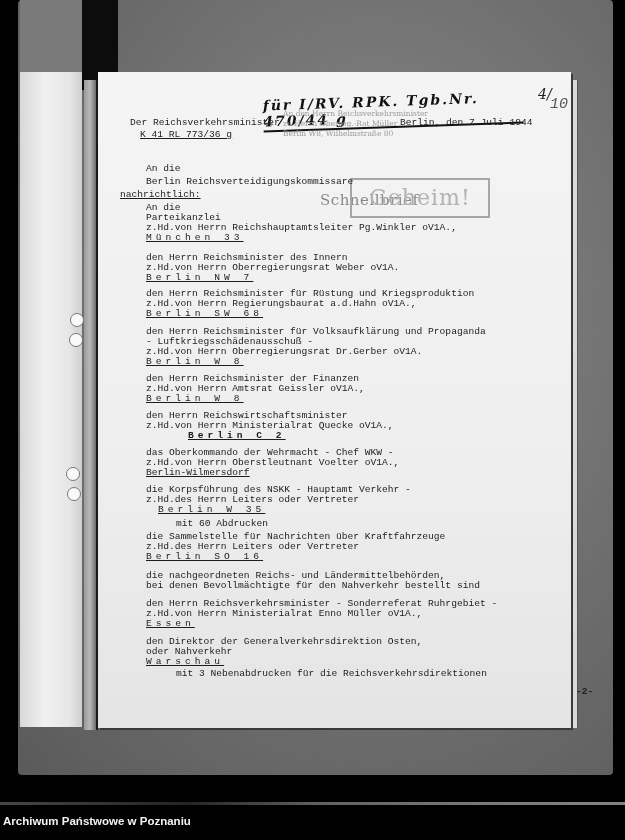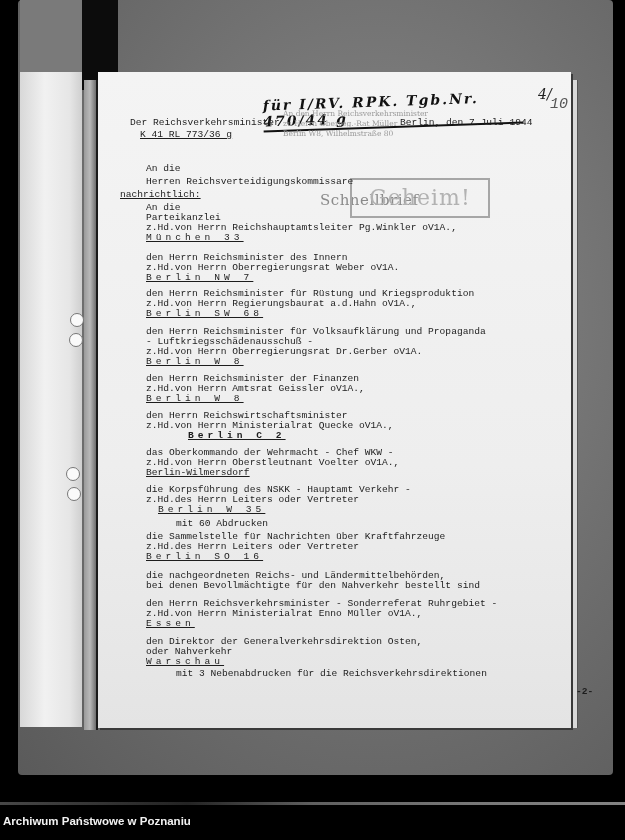--- a/index.html
+++ b/index.html
@@ -118,21 +118,21 @@
 <span>Berlin W8, Wilhelmstraße 80</span></div>
 
   <div class="t" style="left:32px;top:45px">Der Reichsverkehrsminister</div>
   <div class="t u" style="left:42px;top:57px">K 41 RL 773/36 g</div>
   <div class="t" style="left:302px;top:45px">Berlin, den 7.Juli 1944</div>
 
   <div class="schnell">Schnellbrief</div>
   <div class="geheim">Geheim!</div>
 
   <div class="t" style="left:48px;top:91px">An die</div>
-  <div class="t" style="left:48px;top:104px">Herren Reichsverteidigungskommissare</div>
+  <div class="t" style="left:48px;top:104px">Berlin Reichsverteidigungskommissare</div>
   <div class="t u" style="left:22px;top:117px">nachrichtlich:</div>
 
   <div class="t" style="left:48px;top:130px">An die</div>
   <div class="t" style="left:48px;top:140px">Parteikanzlei</div>
   <div class="t" style="left:48px;top:150px">z.Hd.von Herrn Reichshauptamtsleiter Pg.Winkler oV1A.,</div>
   <div class="t u sp" style="left:48px;top:160px">München 33</div>
 
   <div class="t" style="left:48px;top:180px">den Herrn Reichsminister des Innern</div>
   <div class="t" style="left:48px;top:190px">z.Hd.von Herrn Oberregierungsrat Weber oV1A.</div>
   <div class="t u sp" style="left:48px;top:200px">Berlin NW 7</div>

